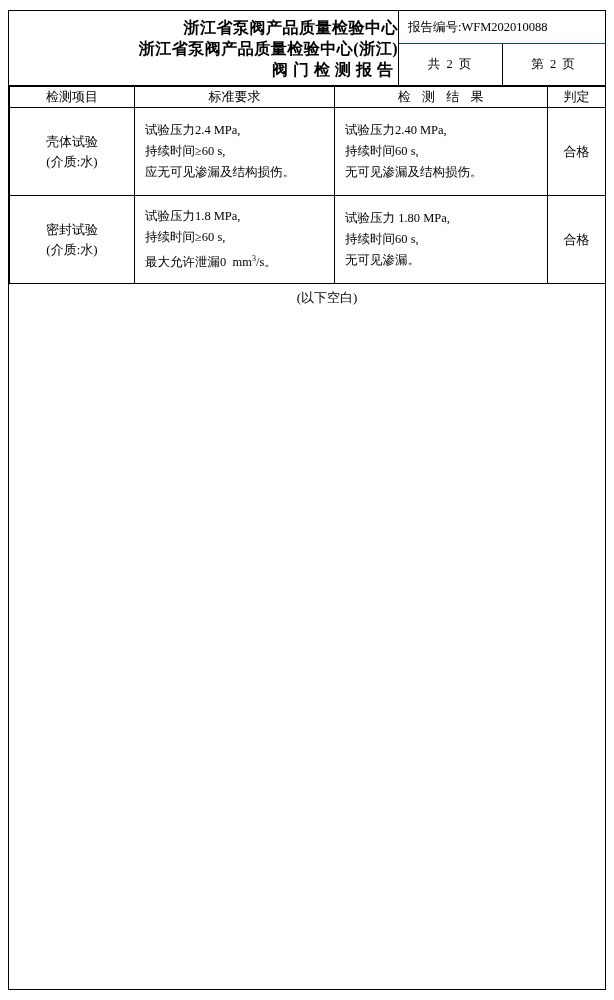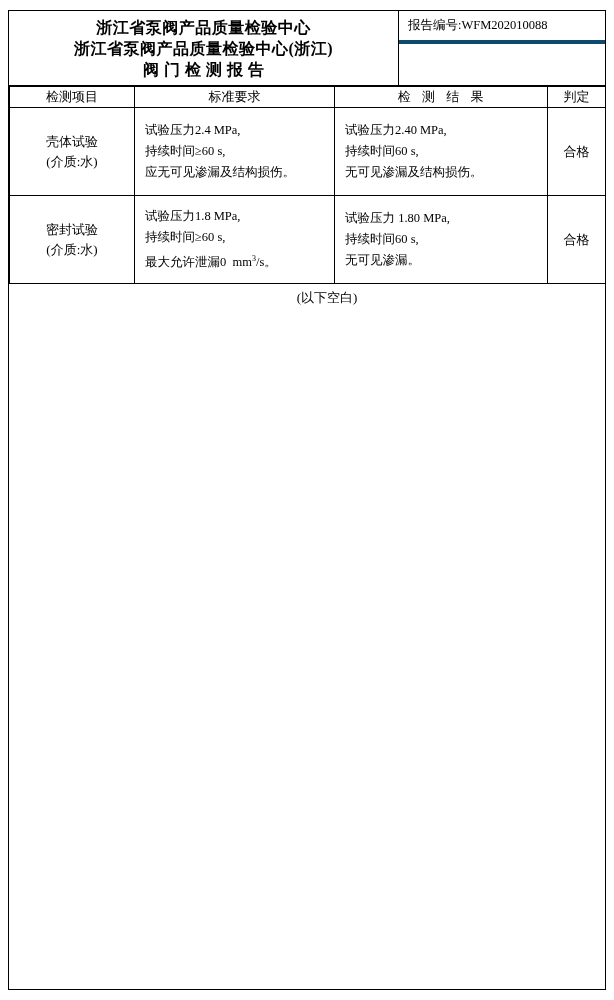--- a/index.html
+++ b/index.html
@@ -29,21 +29,21 @@
     display: flex;
     width: 100%;
     border-bottom: 1px solid #000;
     box-sizing: border-box;
   }
   .header-left {
     width: 390px;
     box-sizing: border-box;
     border-right: 1px solid #000;
     padding: 6px 0 5px 0;
-    text-align: center;
+    text-align: right;
   }
   .title-line {
     font-weight: bold;
     font-size: 16px;
     line-height: 21px;
     letter-spacing: 0.5px;
   }
   .title-line.l3 {
     letter-spacing: 5px;
     padding-left: 5px;
@@ -51,21 +51,21 @@
   .header-right {
     flex: 1;
     display: flex;
     flex-direction: column;
     box-sizing: border-box;
   }
   .hr-row1 {
     height: 33px;
     display: flex;
     align-items: center;
-    border-bottom: 4px solid #0c4a6e;
+    border-bottom: 1px solid #0c4a6e;
     box-sizing: border-box;
     padding-left: 9px;
     font-size: 12.5px;
   }
   .hr-row2 {
     flex: 1;
     display: flex;
     box-sizing: border-box;
   }
   .hr-cell {
@@ -143,20 +143,24 @@
 <div class="page">
 
   <div class="header">
     <div class="header-left">
       <div class="title-line l1">浙江省泵阀产品质量检验中心</div>
       <div class="title-line l2">浙江省泵阀产品质量检验中心(浙江)</div>
       <div class="title-line l3">阀门检测报告</div>
     </div>
     <div class="header-right">
       <div class="hr-row1">报告编号:WFM202010088</div>
+      <div class="hr-row2">
+        <div class="hr-cell first">共 2 页</div>
+        <div class="hr-cell">第 2 页</div>
+      </div>
     </div>
   </div>
 
   <table class="report">
     <thead>
       <tr>
         <th class="col-item">检测项目</th>
         <th class="col-std">标准要求</th>
         <th class="col-res spaced">检 测 结 果</th>
         <th class="col-ver">判定</th>

